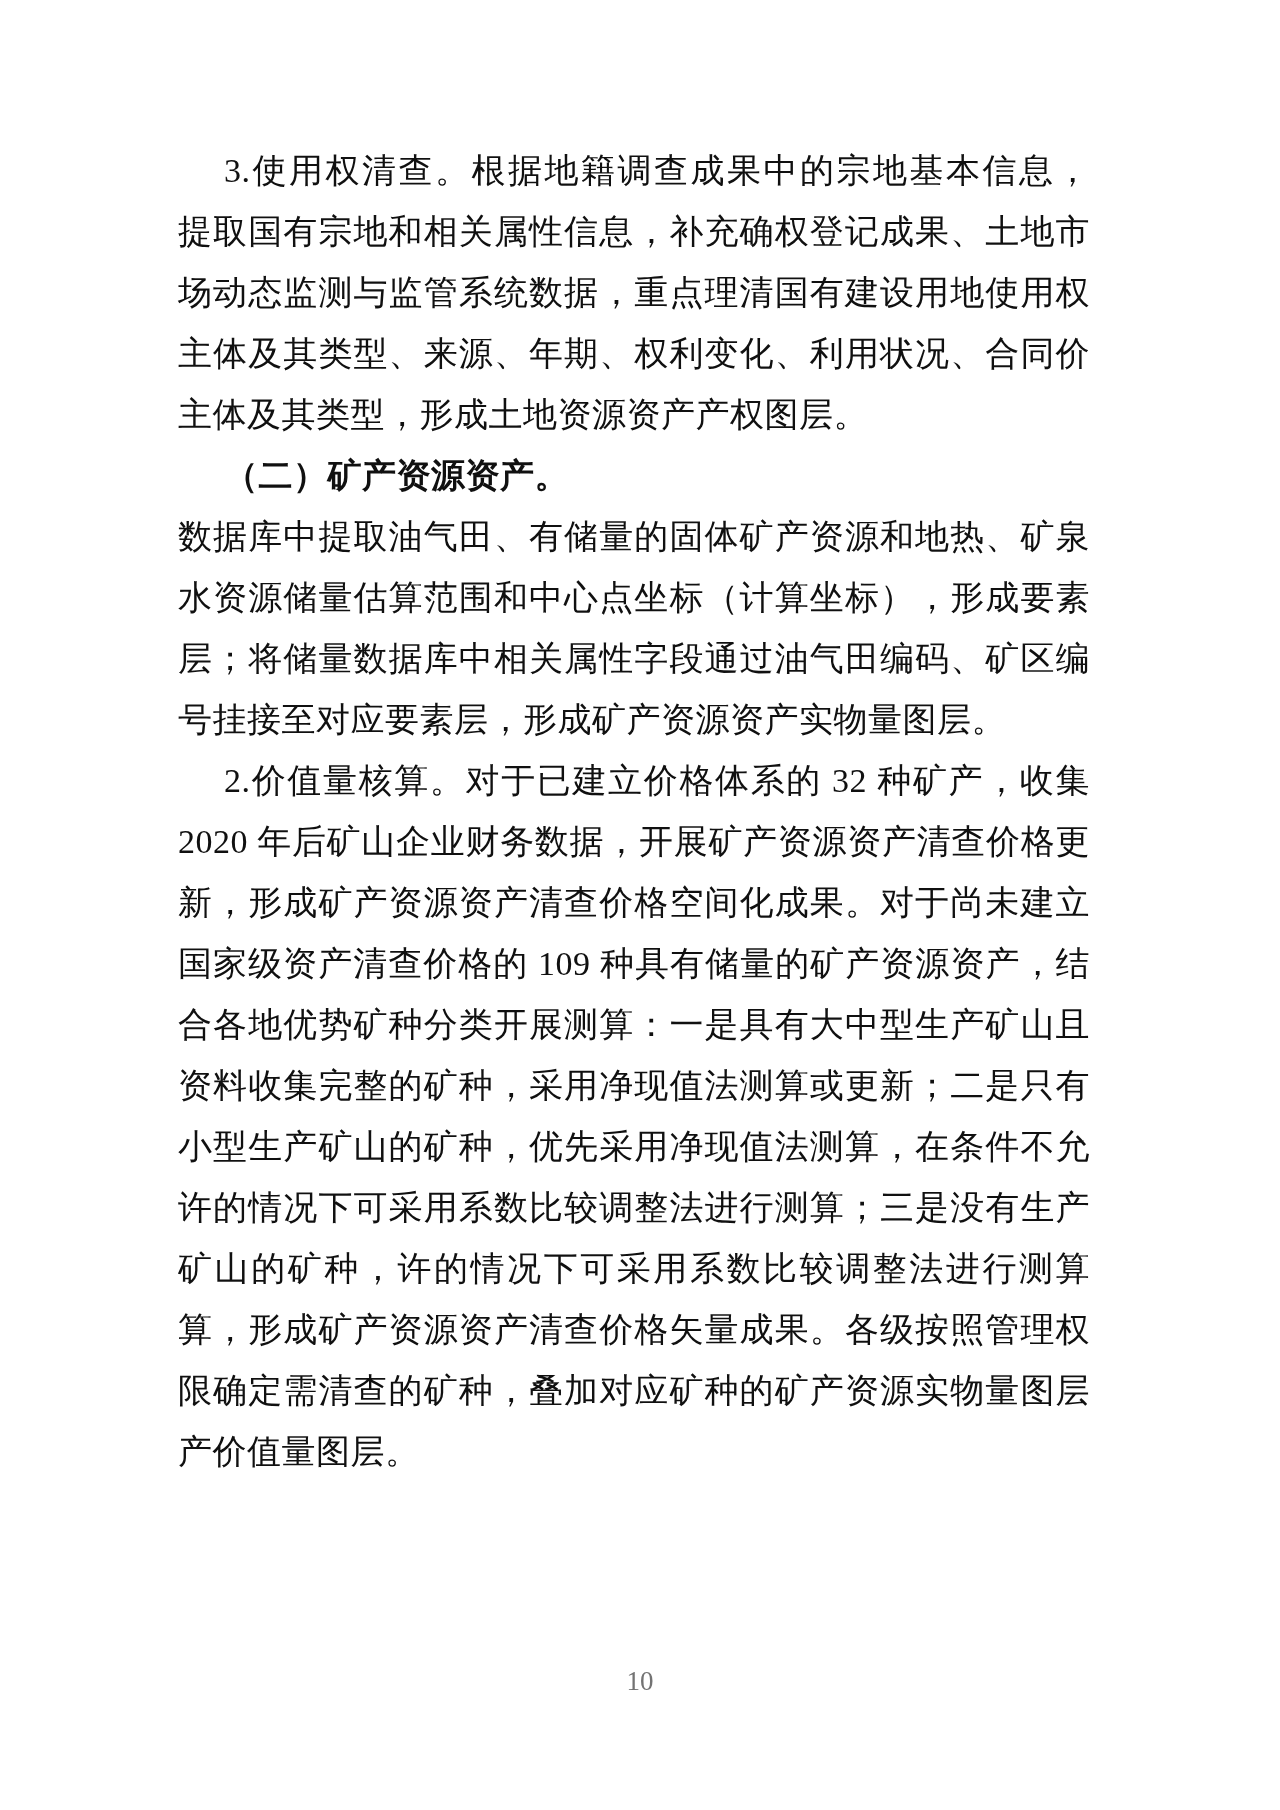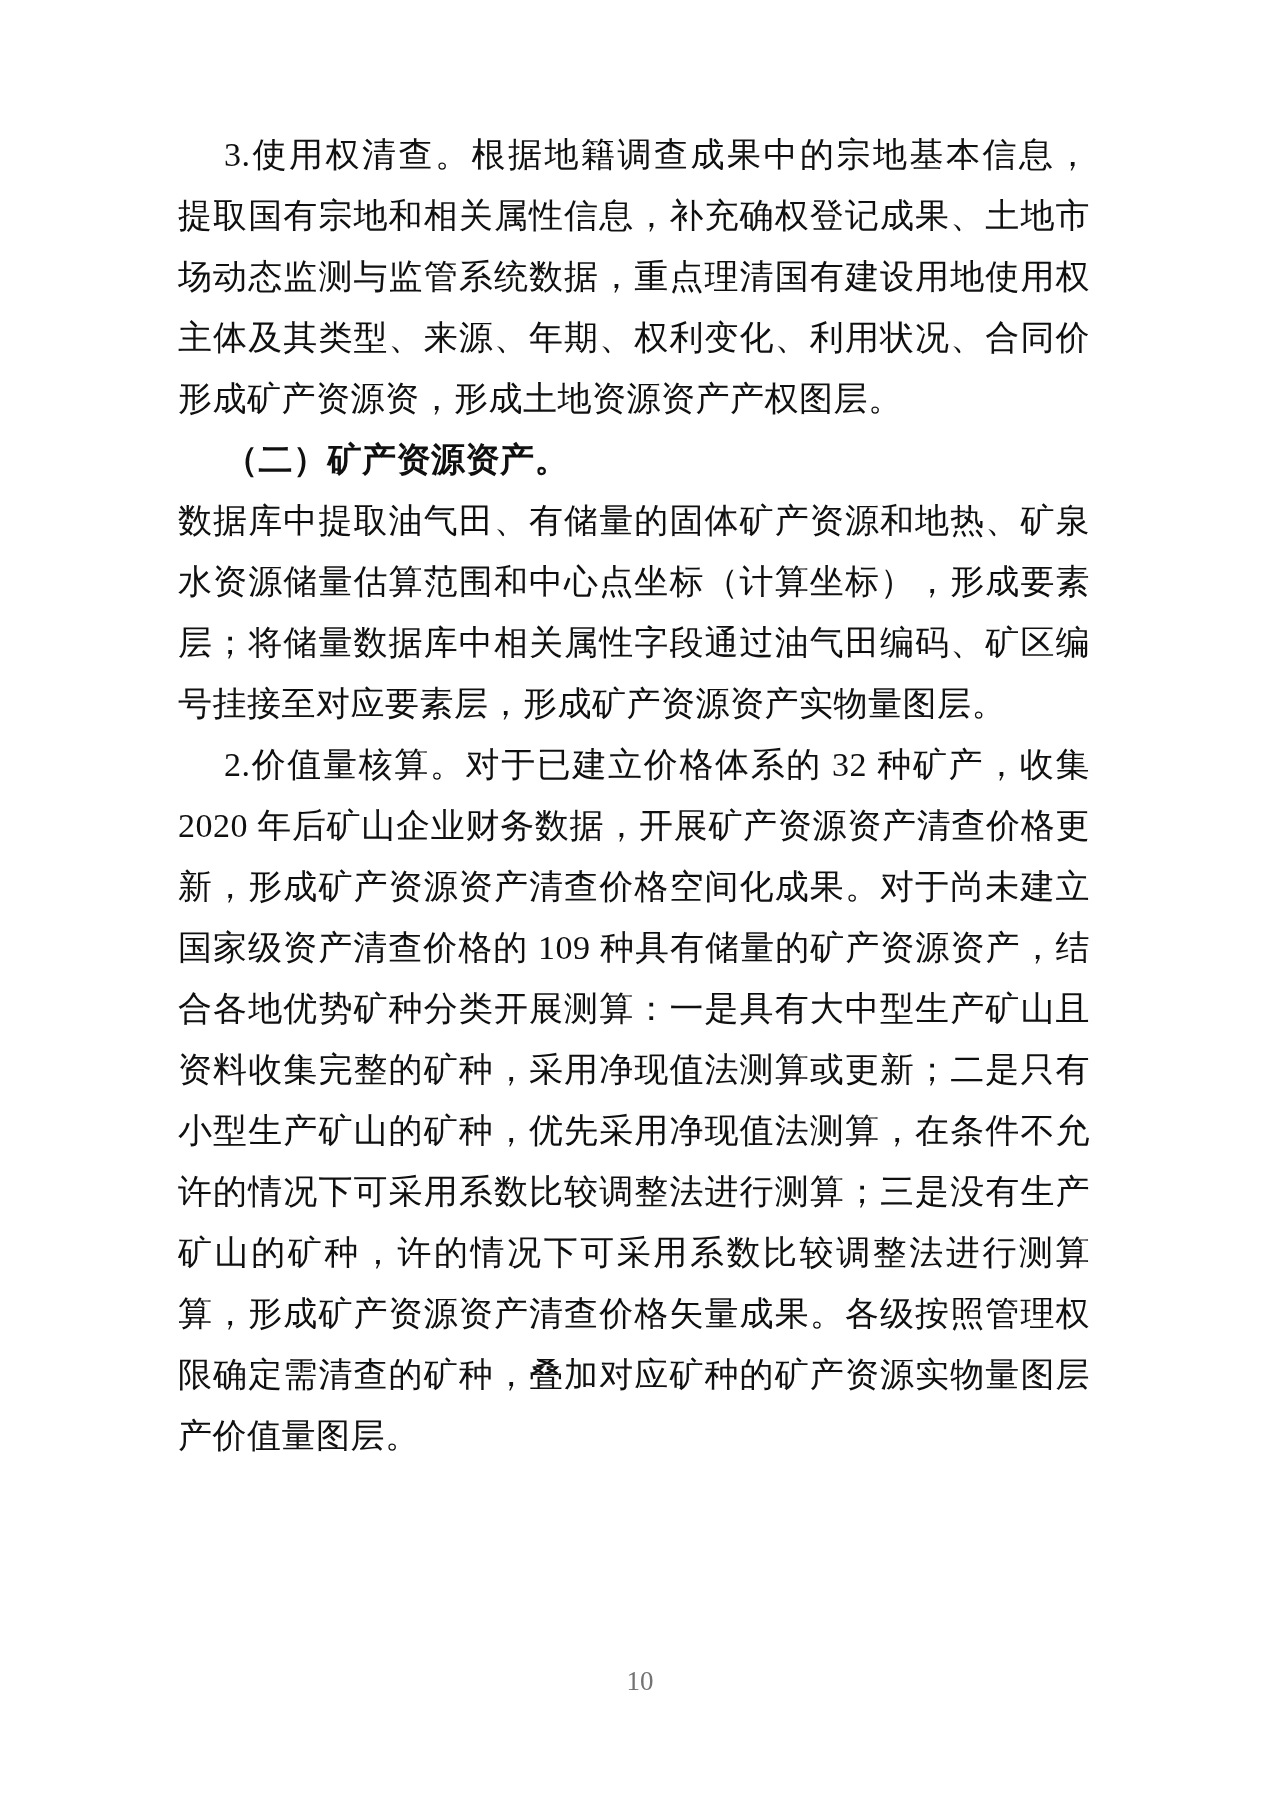--- a/index.html
+++ b/index.html
@@ -12,21 +12,21 @@
     width: 1280px;
     height: 1810px;
     background: #ffffff;
     overflow: hidden;
     font-family: "Liberation Serif", "DejaVu Serif", serif;
     color: #101010;
   }
   .content {
     position: absolute;
     left: 178px;
-    top: 124px;
+    top: 140px;
     width: 912px;
   }
   .paragraph {
     margin: 0;
   }
   .paragraph.heading .line {
     font-weight: 700;
   }
   .line {
     font-size: 34px;
@@ -57,21 +57,21 @@
 </head>
 <body>
 
 <div class="page">
   <div class="content" id="doc-content">
       <div class="paragraph body">
         <div class="line para-first">3.使用权清查。根据地籍调查成果中的宗地基本信息，</div>
         <div class="line">提取国有宗地和相关属性信息，补充确权登记成果、土地市</div>
         <div class="line">场动态监测与监管系统数据，重点理清国有建设用地使用权</div>
         <div class="line">主体及其类型、来源、年期、权利变化、利用状况、合同价</div>
-        <div class="line para-last">形成矿产资源资，形成土地资源资产产权图层。</div>
+        <div class="line para-last">主体及其类型，形成土地资源资产产权图层。</div>
       </div>
       <div class="paragraph heading">
         <div class="line para-first para-last">（二）矿产资源资产。</div>
       </div>
       <div class="paragraph body">
         <div class="line">数据库中提取油气田、有储量的固体矿产资源和地热、矿泉</div>
         <div class="line">水资源储量估算范围和中心点坐标（计算坐标），形成要素</div>
         <div class="line">层；将储量数据库中相关属性字段通过油气田编码、矿区编</div>
         <div class="line para-last">号挂接至对应要素层，形成矿产资源资产实物量图层。</div>
       </div>

